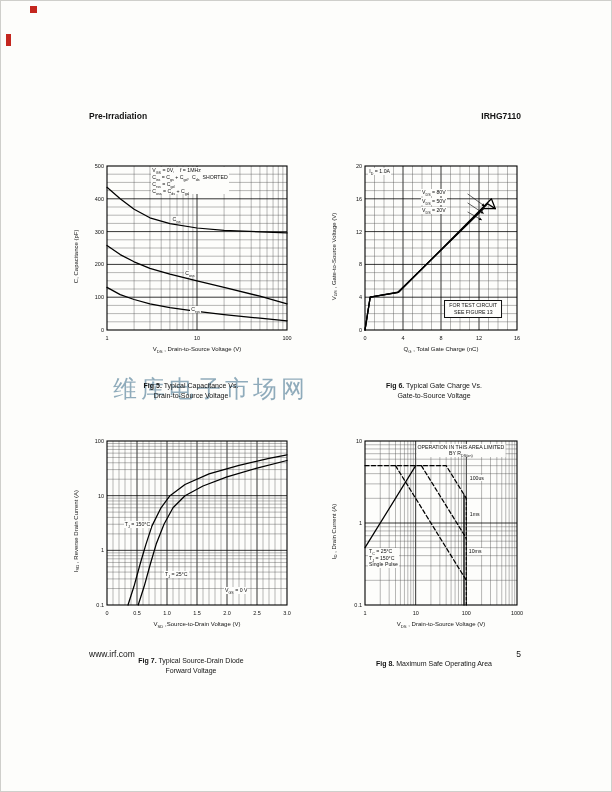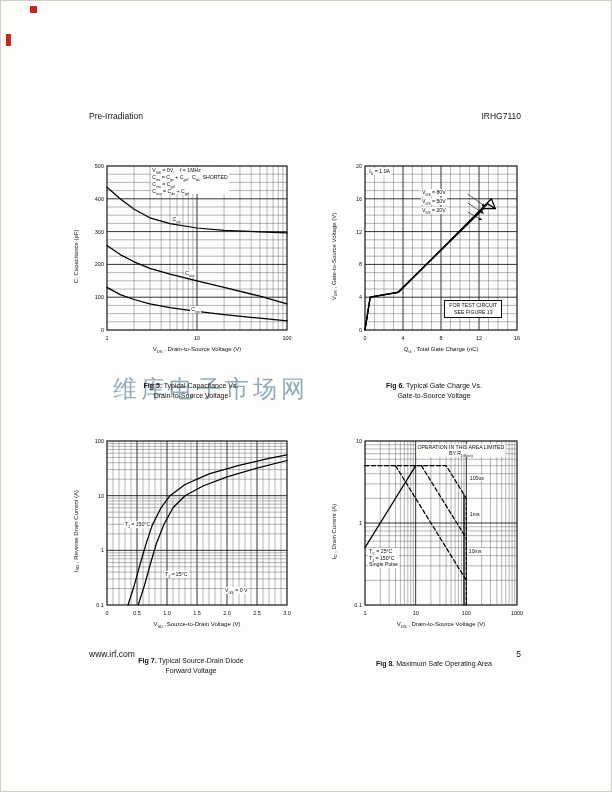--- a/index.html
+++ b/index.html
@@ -1,20 +1,20 @@
 <!DOCTYPE html>
 <html><head>
 <meta charset="utf-8">
 <style>
   html,body{margin:0;padding:0;background:#e9e9e6;}
   .page{position:relative;width:612px;height:792px;margin:0 auto;background:#fdfdfb;
         border:1px solid #cfcfcb;box-sizing:border-box;overflow:hidden;
         font-family:"Liberation Sans",sans-serif;color:#141414;}
   .hdr{position:absolute;left:88px;right:90px;top:110px;display:flex;
-       justify-content:space-between;font-size:8.5px;font-weight:normal;}
+       justify-content:space-between;font-size:8.5px;font-weight:bold;}
   .ftr{position:absolute;left:88px;right:90px;top:648px;display:flex;
        justify-content:space-between;font-size:8.5px;}
   .watermark{position:absolute;left:50px;top:372px;width:320px;text-align:center;
        font-size:24px;letter-spacing:4px;color:#0c4a6e;opacity:.45;z-index:1;pointer-events:none;}
   .rm{position:absolute;background:#c4271f;}
   .rm1{left:29px;top:5px;width:7px;height:7px;}
   .rm2{left:5px;top:33px;width:5px;height:12px;}
   .fig{position:absolute;display:flex;z-index:2;}
   #f5{left:72px;top:160px;} #f6{left:330px;top:160px;}
   #f7{left:72px;top:435px;} #f8{left:330px;top:435px;}

